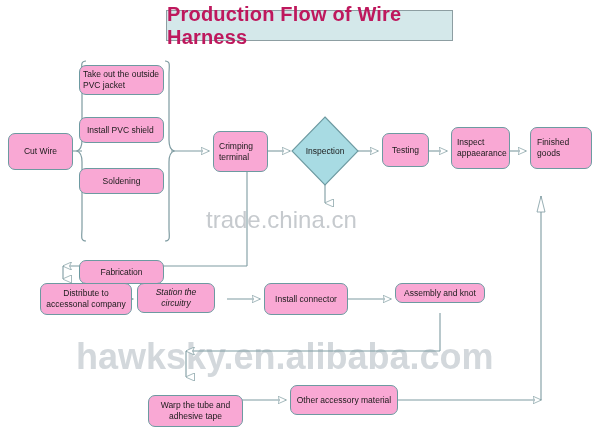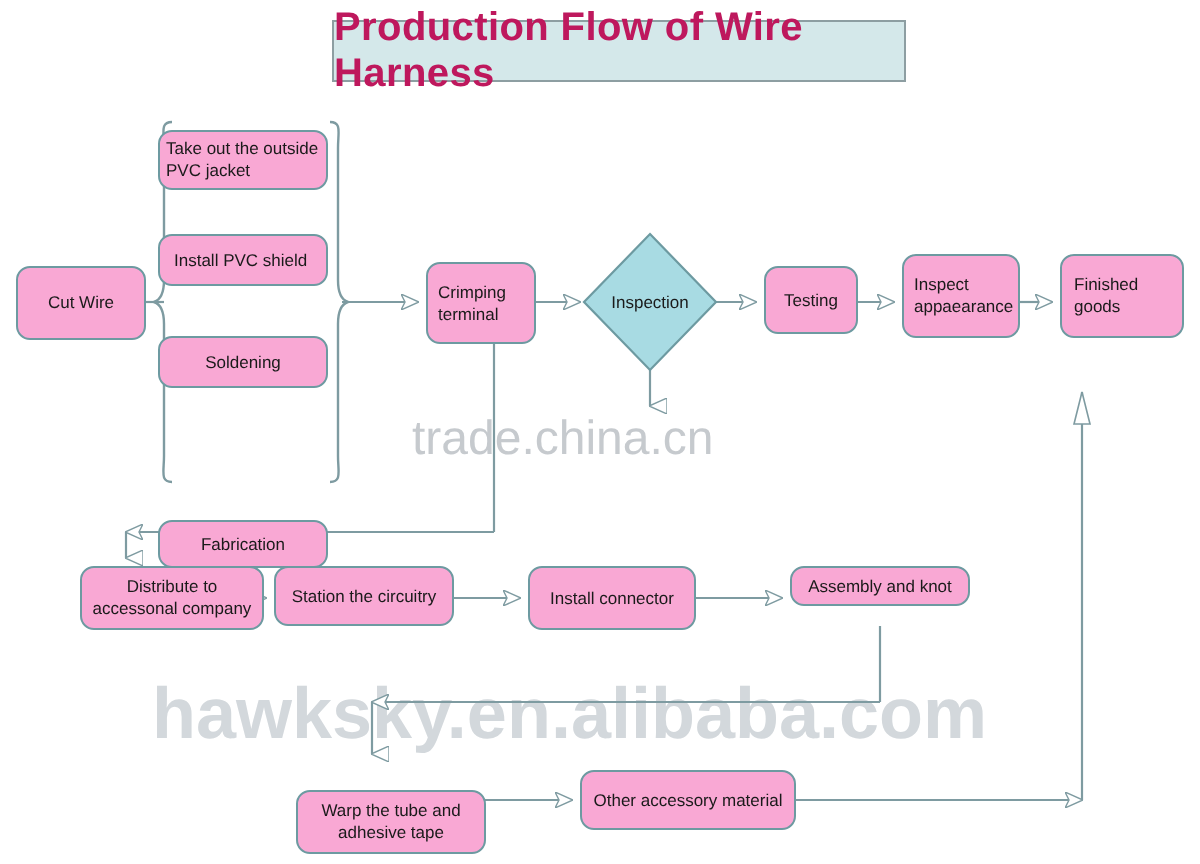--- a/index.html
+++ b/index.html
@@ -187,21 +187,21 @@
   </div>
 
   <div class="node left-align" style="left:530px;top:127px;width:62px;height:42px;padding-left:6px;">
     <span>Finished goods</span>
   </div>
 
   <div class="node" style="left:16px;top:283px;width:92px;height:32px;margin-left:24px;">
     <span>Distribute to accessonal company</span>
   </div>
 
-  <div class="node" style="left:137px;top:283px;width:90px;height:30px;">
+  <div class="node" style="left:137px;top:283px;width:78px;height:30px;font-style:italic;">
     <span>Station the circuitry</span>
   </div>
 
   <div class="node" style="left:264px;top:283px;width:84px;height:32px;">
     <span>Install connector</span>
   </div>
 
   <div class="node" style="left:395px;top:283px;width:90px;height:20px;">
     <span>Assembly and knot</span>
   </div>

